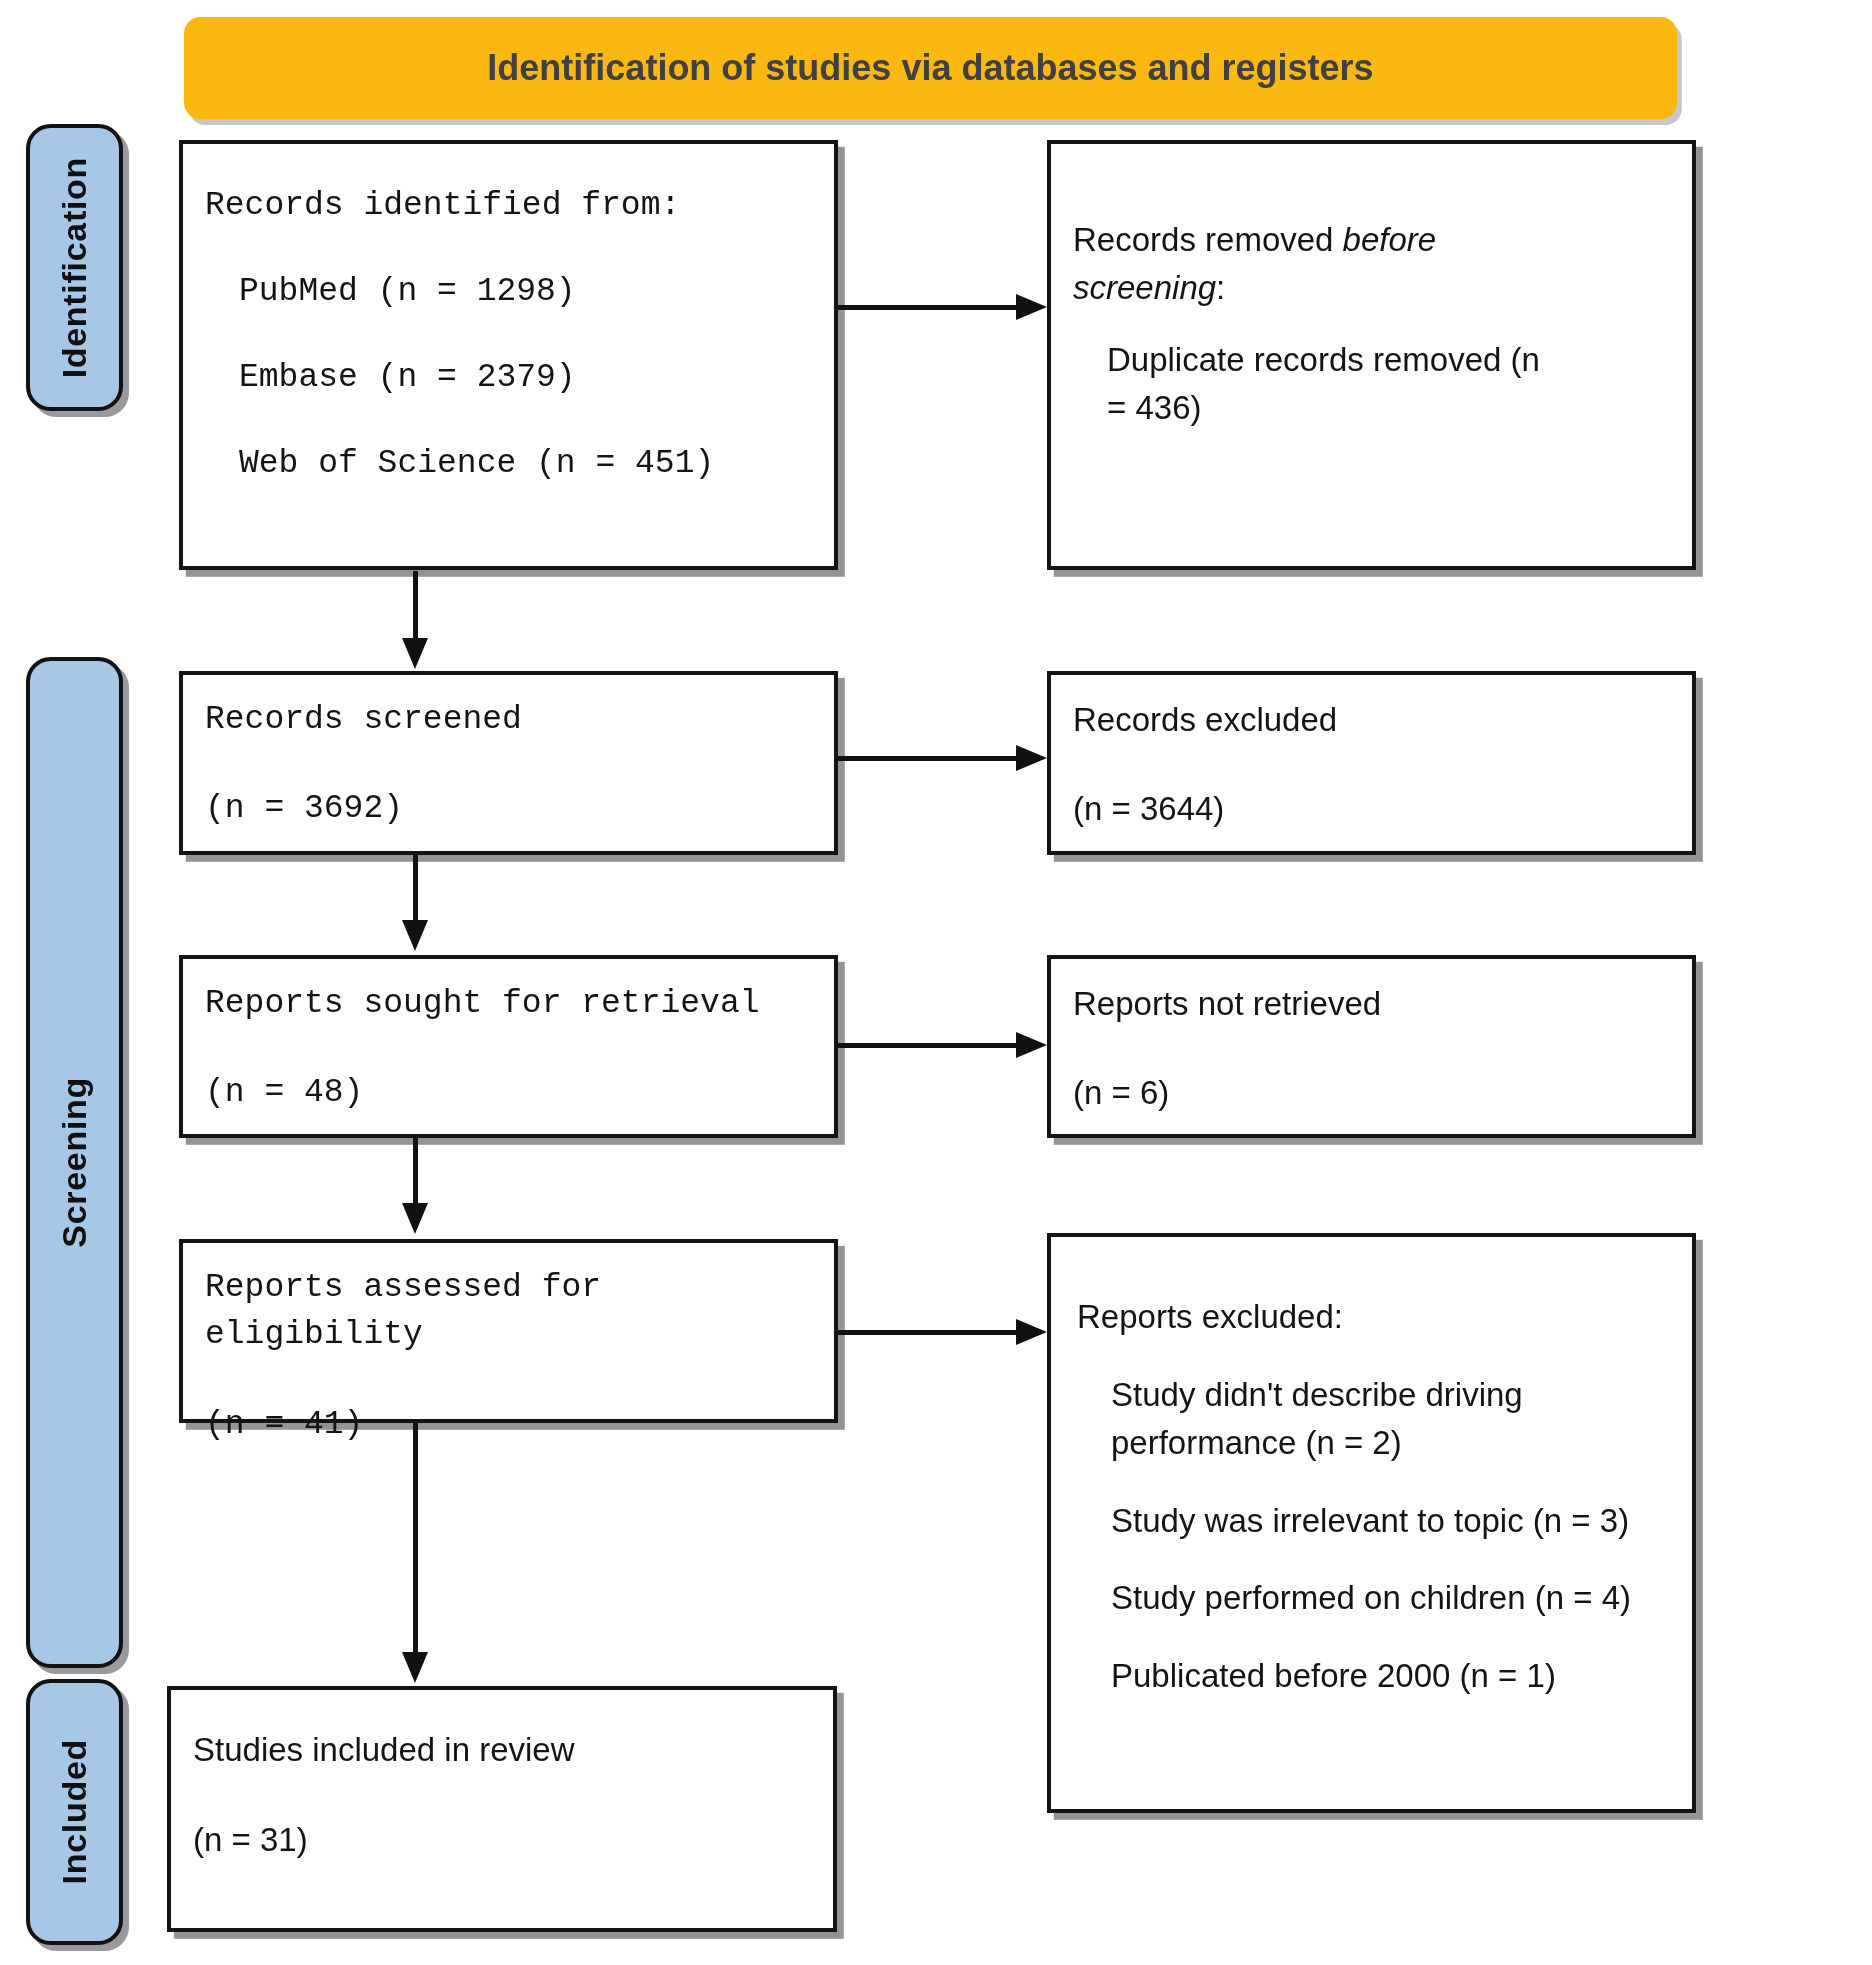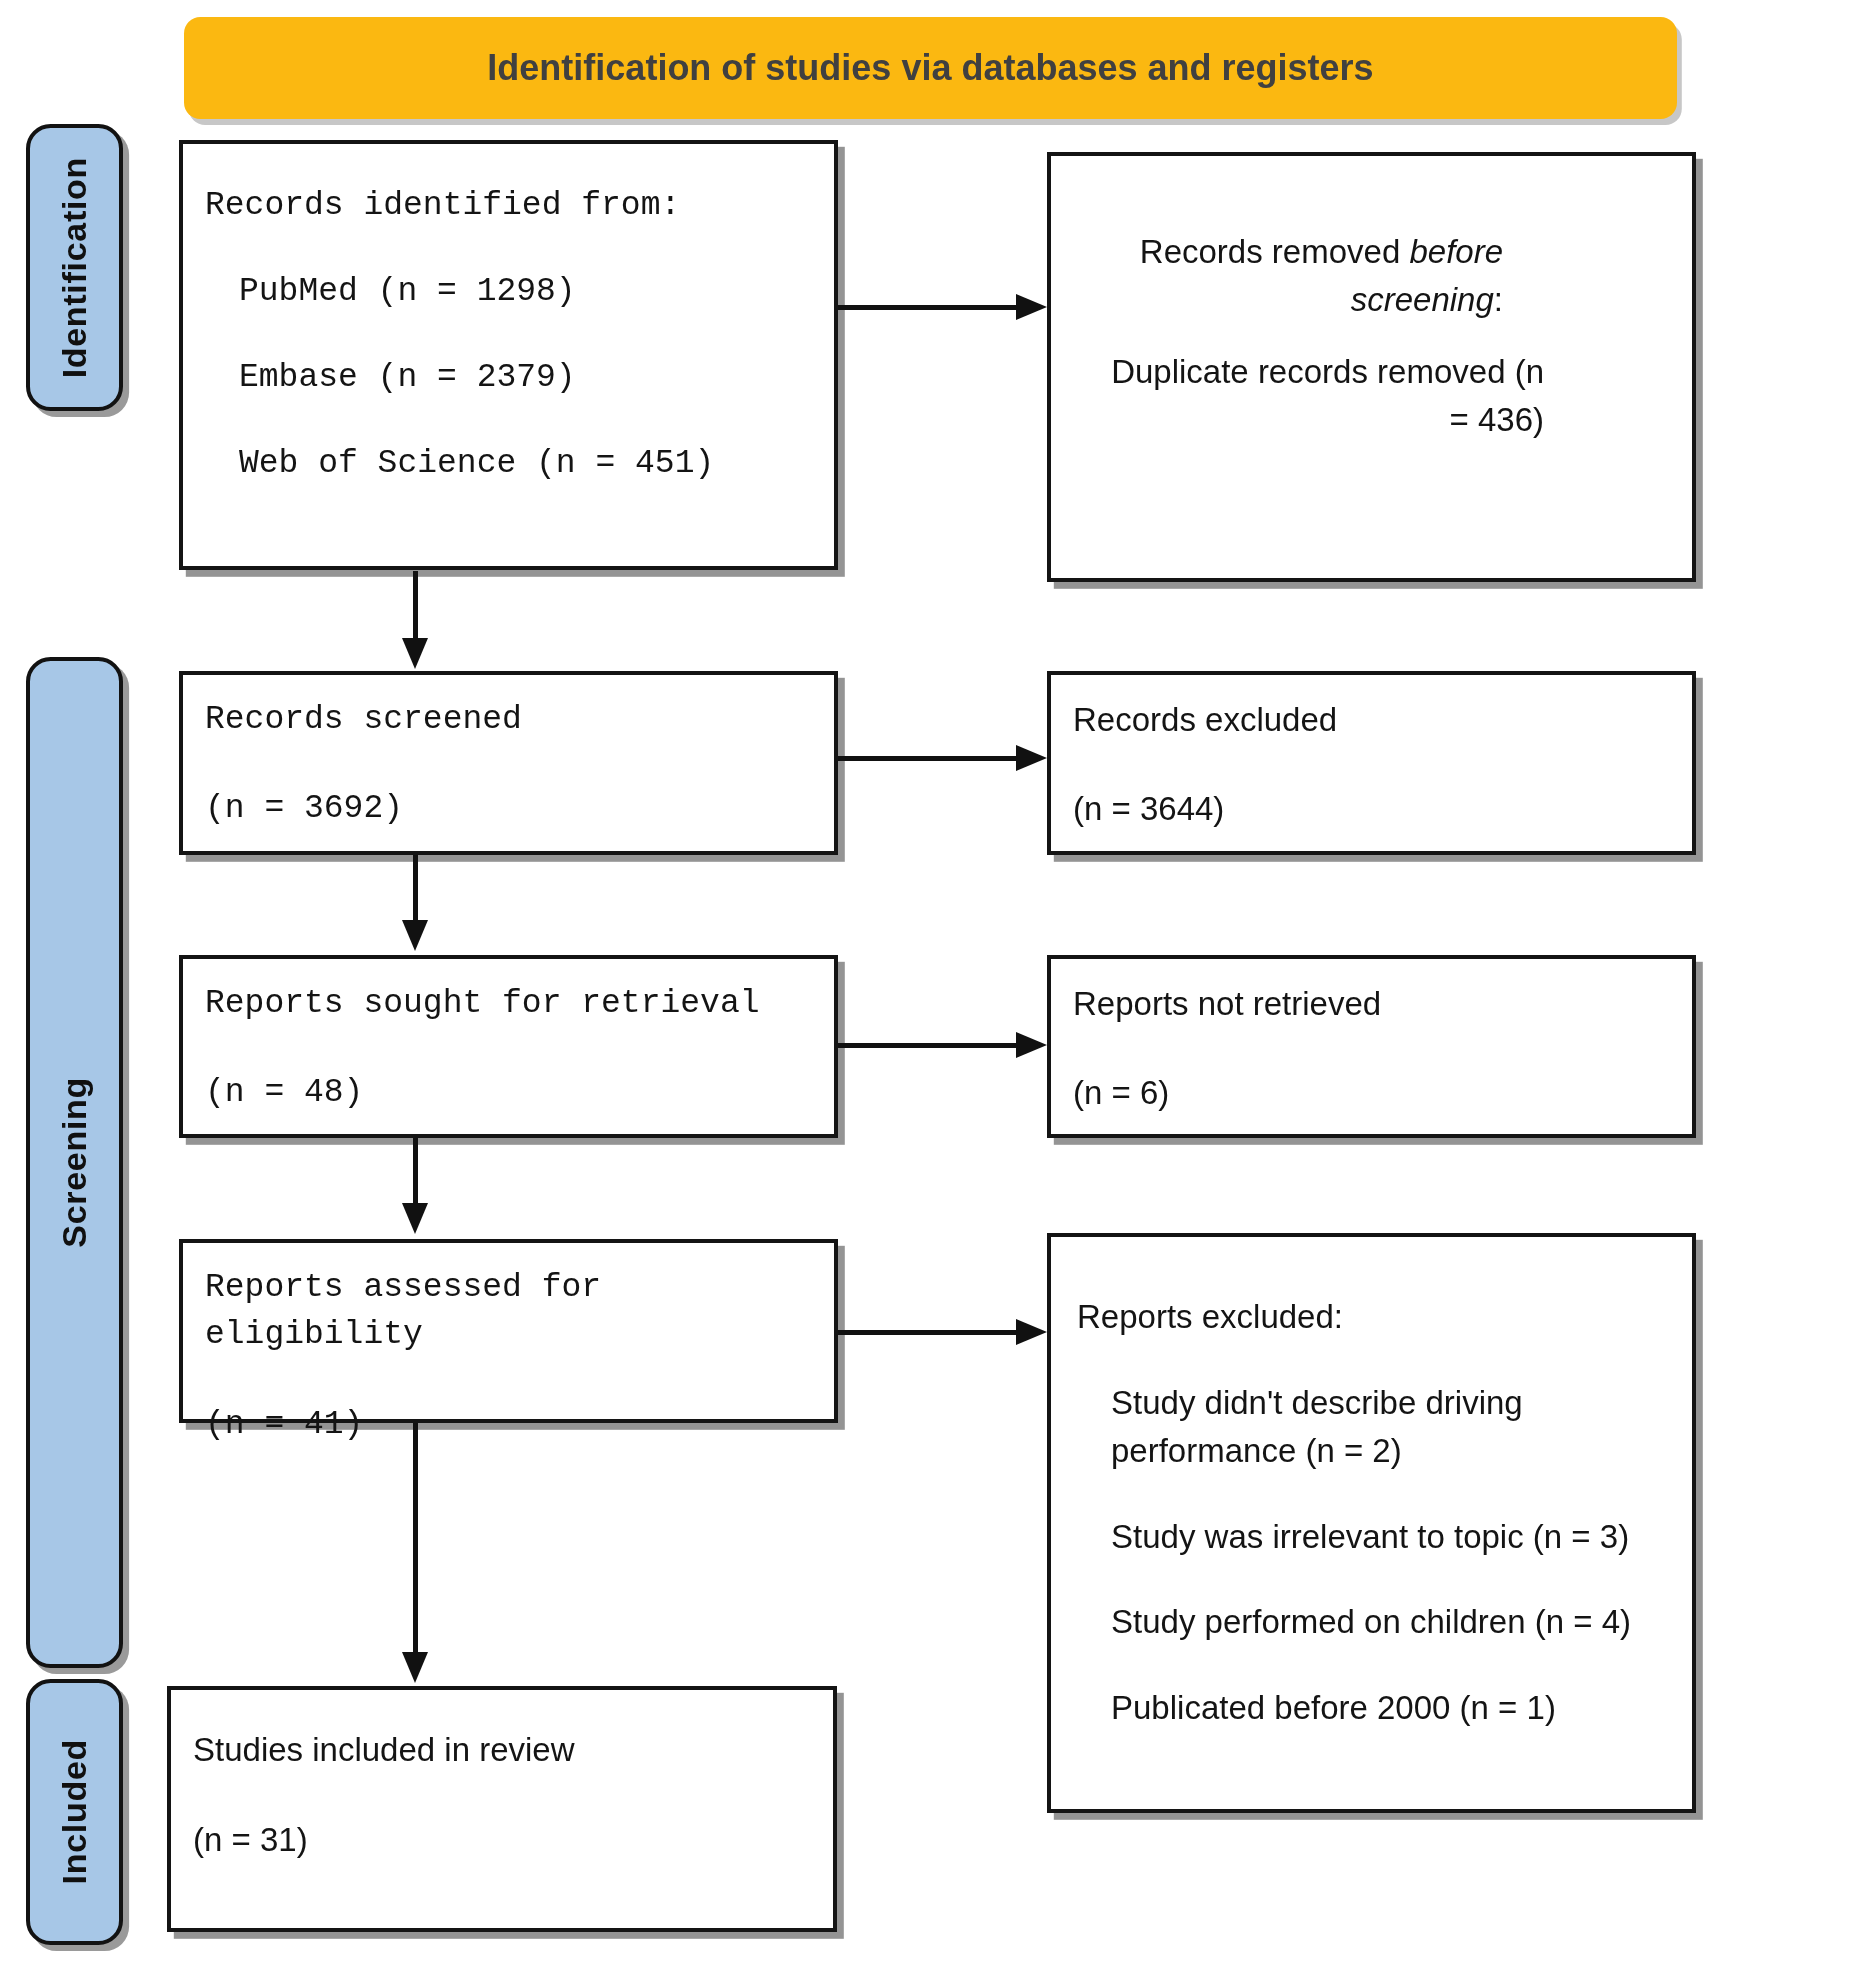--- a/index.html
+++ b/index.html
@@ -39,31 +39,31 @@
     border:4.1px solid #141414; box-shadow:6.8px 6.8px 0 #949494;
     font-size:33px; line-height:1.45; padding:20.5px 22px;
   }
   .lbox { left:179px;  width:659px;font-family:Liberation Mono, monospace; }
   .rbox { left:1047px; width:649px; }
   .b1 { top:140px;  height:430px; padding-top:38px; }
   .b2 { top:671px;  height:184px; }
   .b3 { top:955px; height:183px; }
   .b4 { top:1239px; height:184px; }
   .b5 { left:167px; width:670px; top:1686px; height:246px; padding-top:36px; }
-  .r1 { top:152px;  height:430px; padding-top:72px;text-align:right; }
+  .r1 { top:140px;  height:430px; padding-top:72px; }
   .r2 { top:671px;  height:184px; }
   .r3 { top:955px; height:183px; }
   .r4 { top:1233px; height:580px; padding-top:56px; padding-left:26px; }
 
   .line2 { margin-top:42px; }
   .item  { margin-left:34px; margin-top:23px; }
   .b1 .item { margin-top:38px; }
   .r1 .title { max-width:430px; }
   .r1 .item  { max-width:437px; margin-top:24.6px; }
-  .r4 .item  { max-width:588px; margin-top:38px; }
+  .r4 .item  { max-width:588px; margin-top:30px; }
   .title i { font-style:italic; }
 
   
   .vline { position:absolute; width:4.8px;  background:#111; }
   .hline { position:absolute; height:4.8px; background:#111; }
   .ah-down {
     position:absolute; width:0; height:0;
     border-left:13px solid transparent; border-right:13px solid transparent;
     border-top:31px solid #111;
   }

